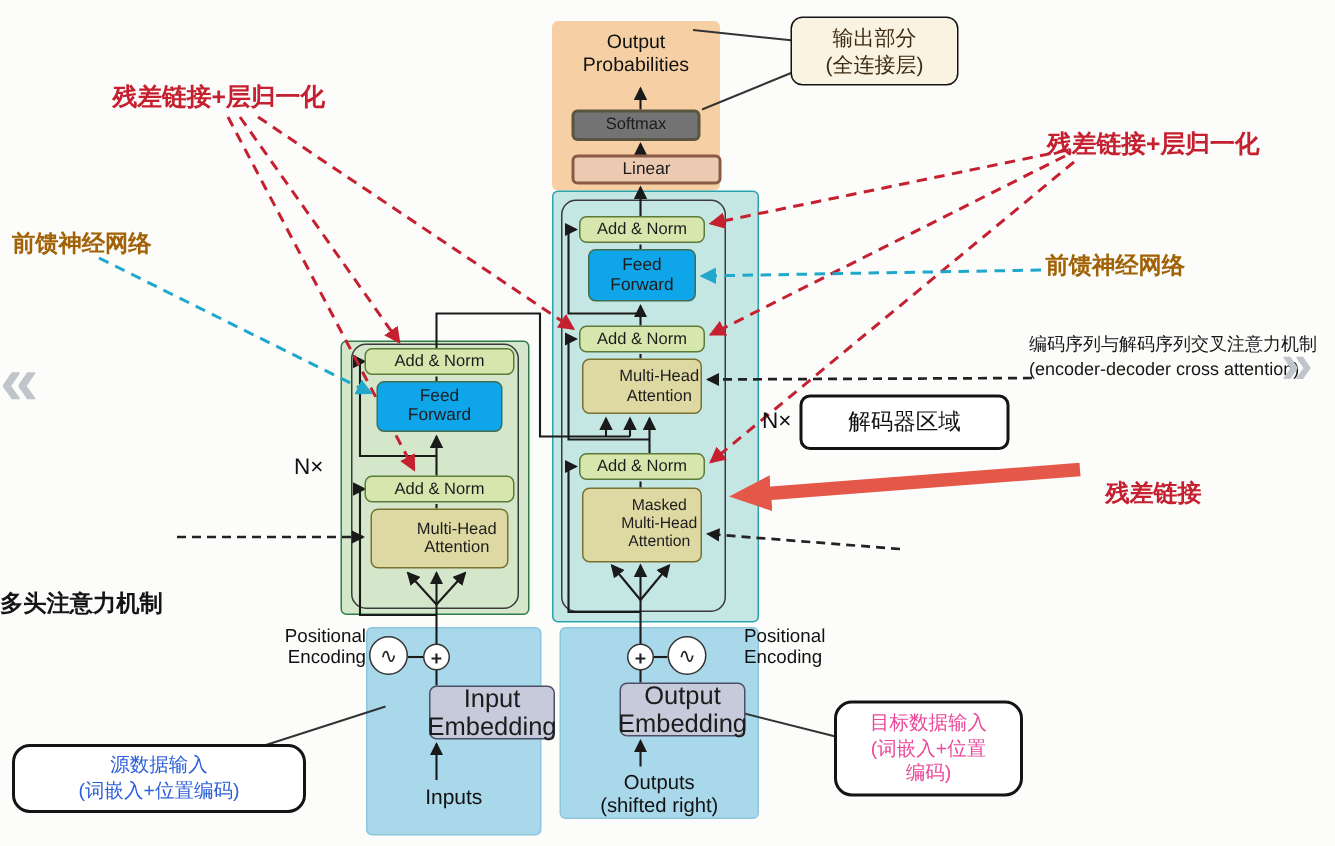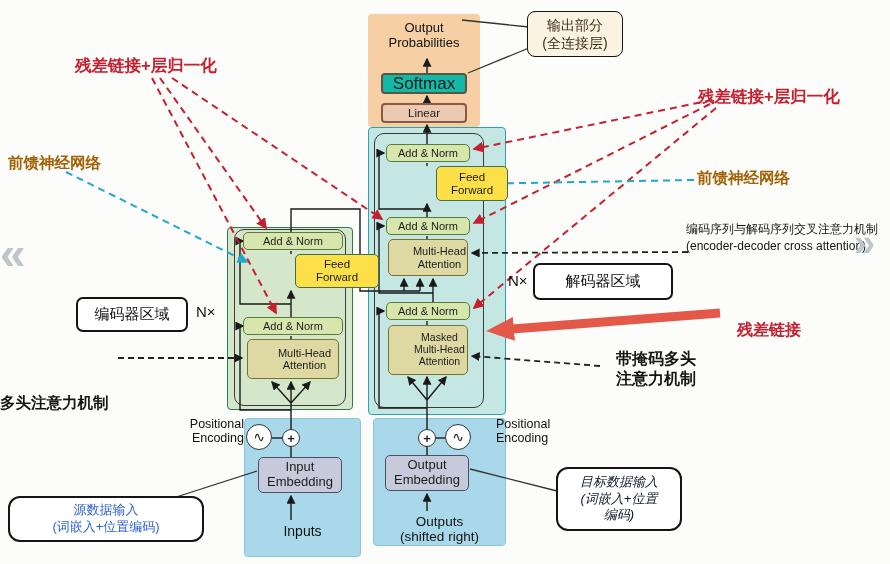--- a/index.html
+++ b/index.html
@@ -7,24 +7,24 @@
   .canvas { position:relative; width:890px; height:564px; background:#fcfcfa; overflow:hidden; }
   .pre { white-space:pre-line; }
 
   .region { position:absolute; z-index:1; border-radius:4px; }
   .inner-rect { position:absolute; z-index:2; border:1.5px solid #3a3a3a; border-radius:10px; background:transparent; }
   .wires { position:absolute; left:0; top:0; z-index:3; }
 
   .block { position:absolute; z-index:4; display:flex; align-items:center; justify-content:center;
            text-align:center; border-radius:5px; line-height:1.12; color:#1c1c1c; white-space:pre-line; }
   .addnorm { background:#d6e6ad; border:1.5px solid #5c7a38; font-size:11px; }
-  .ff      { background:#fde047; border:1.5px solid #3f6e52; font-size:11.5px;margin-left:44px; }
+  .ff      { background:#0ea5e9; border:1.5px solid #3f6e52; font-size:11.5px; }
   .mha     { background:#ded9a2; border:1.5px solid #7a7030; font-size:11px;padding-left:23px; }
-  .embed   { background:#c6cada; border:1.5px solid #4a4f66; font-size:13px; }
-  .softmax { background:#14b8a6; border:2px solid #5a5540; font-size:17px; border-radius:4px; }
+  .embed   { background:#c6cada; border:1.5px solid #4a4f66; font-size:17px;margin-left:28px; }
+  .softmax { background:#737373; border:2px solid #5a5540; font-size:11px; border-radius:4px; }
   .linear  { background:#eccab1; border:2px solid #8a5a44; font-size:11.5px; border-radius:4px; }
 
   .label-box { position:absolute; z-index:5; display:flex; align-items:center; justify-content:center;
                background:#ffffff; border:2px solid #141414; border-radius:7px; font-size:15px; color:#111; }
   .callout { position:absolute; z-index:5; display:flex; align-items:center; justify-content:center;
              text-align:center; background:#ffffff; border:2px solid #141414; border-radius:12px;
              font-size:13px; line-height:1.3; white-space:pre-line; }
   .note { position:absolute; z-index:5; line-height:1.25; white-space:pre-line; }
   .red-note  { color:#c42030; font-weight:bold; font-size:16.5px; }
   .cyan-note { color:#a16207; font-size:15.5px; font-weight:600; }
@@ -129,43 +129,42 @@
       <path d="M170,499 L257,471"></path>
       <path d="M557,491 L470,469"></path>
     </g>
 
     <line x1="720" y1="313" x2="512" y2="329" stroke="#e4584a" stroke-width="9" marker-end="url(#abig)"></line>
   </svg>
 
   <div class="io-text pre" style="left:368px; top:20px; width:112px; font-size:13px;">Output
 Probabilities</div>
   <div class="block softmax" style="left:381px; top:73px; width:86px; height:21px;">Softmax</div>
-  <div class="block linear" style="left:381px; top:103px; width:86px; height:20px;">Linear</div>
-  <div class="callout" style="left:527px; top:11px; width:96px; height:46px; background:#fbf3e2; border-width:1.5px; border-radius:8px; font-size:14px; color:#3d2c12;">输出部分
+  <div class="block linear" style="left:381px; top:103px; width:100px; height:20px;">Linear</div>
+  <div class="callout" style="left:527px; top:11px; width:112px; height:46px; background:#fbf3e2; border-width:1.5px; border-radius:8px; font-size:14px; color:#3d2c12;">输出部分
 (全连接层)</div>
 
   <div class="block addnorm" style="left:386px; top:144px; width:84px; height:18px;">Add &amp; Norm</div>
   <div class="block ff pre" style="left:392px; top:166px; width:72px; height:35px;">Feed
 Forward</div>
   <div class="block addnorm" style="left:386px; top:217px; width:84px; height:18px;">Add &amp; Norm</div>
   <div class="block mha pre" style="left:388px; top:239px; width:80px; height:37px;">Multi-Head
 Attention</div>
   <div class="block addnorm" style="left:386px; top:302px; width:84px; height:18px;">Add &amp; Norm</div>
   <div class="block mha pre" style="left:388px; top:325px; width:80px; height:50px; font-size:10.5px;">Masked
 Multi-Head
 Attention</div>
 
   <div class="block addnorm" style="left:243px; top:232px; width:100px; height:18px;">Add &amp; Norm</div>
   <div class="block ff pre" style="left:251px; top:254px; width:84px; height:34px;">Feed
 Forward</div>
   <div class="block addnorm" style="left:243px; top:317px; width:100px; height:18px;">Add &amp; Norm</div>
   <div class="block mha pre" style="left:247px; top:339px; width:92px; height:40px;">Multi-Head
 Attention</div>
 
-  <div class="label-box" style="left:76px; top:297px; width:112px; height:35px;">编码器区域</div>
   <div class="note" style="left:196px; top:303px; font-size:15px; color:#111;">N×</div>
   <div class="label-box" style="left:533px; top:263px; width:140px; height:37px;">解码器区域</div>
   <div class="note" style="left:508px; top:272px; font-size:15px; color:#111;">N×</div>
 
   <div class="block embed pre" style="left:258px; top:457px; width:84px; height:36px;">Input
 Embedding</div>
   <div class="block embed pre" style="left:385px; top:455px; width:84px; height:36px;">Output
 Embedding</div>
   <div class="io-text" style="left:244px; top:523px; width:117px; font-size:14px;">Inputs</div>
   <div class="io-text pre" style="left:373px; top:514px; width:133px; font-size:13.5px;">Outputs
@@ -180,25 +179,23 @@
   <div class="io-text pre" style="left:496px; top:417px; width:80px; font-size:12.5px; text-align:left;">Positional
 Encoding</div>
 
   <div class="note red-note" style="left:75px; top:55px; width:185px;">残差链接+层归一化</div>
   <div class="note red-note" style="left:698px; top:86px; width:180px;">残差链接+层归一化</div>
   <div class="note cyan-note" style="left:8px; top:153px; width:110px;">前馈神经网络</div>
   <div class="note cyan-note" style="left:697px; top:168px; width:110px;">前馈神经网络</div>
   <div class="note black-note" style="left:0px; top:349px; width:120px;margin-top:44px;">多头注意力机制</div>
   <div class="note plain-note" style="left:686px; top:221px; width:202px; line-height:1.4;">编码序列与解码序列交叉注意力机制 (encoder-decoder cross attention)</div>
   <div class="note red-note" style="left:737px; top:320px; width:80px; font-size:16px;">残差链接</div>
-  <div class="note black-note pre" style="left:601px; top:349px; width:110px; text-align:center; font-size:16px;">带掩码多头
-注意力机制</div>
 
   <div class="callout" style="left:8px; top:496px; width:196px; height:46px; color:#2b5fd9;">源数据输入
 (词嵌入+位置编码)</div>
-  <div class="callout" style="left:556px; top:467px; width:126px; height:64px; color:#0f172a;font-style:italic;">目标数据输入
+  <div class="callout" style="left:556px; top:467px; width:126px; height:64px; color:#ec4899;">目标数据输入
 (词嵌入+位置
 编码)</div>
 
   <div class="watermark" style="left:0px; top:226px; font-size:46px;">«</div>
   <div class="watermark" style="left:854px; top:222px; font-size:38px;">»</div>
 
 </div>
 
 </body></html>

